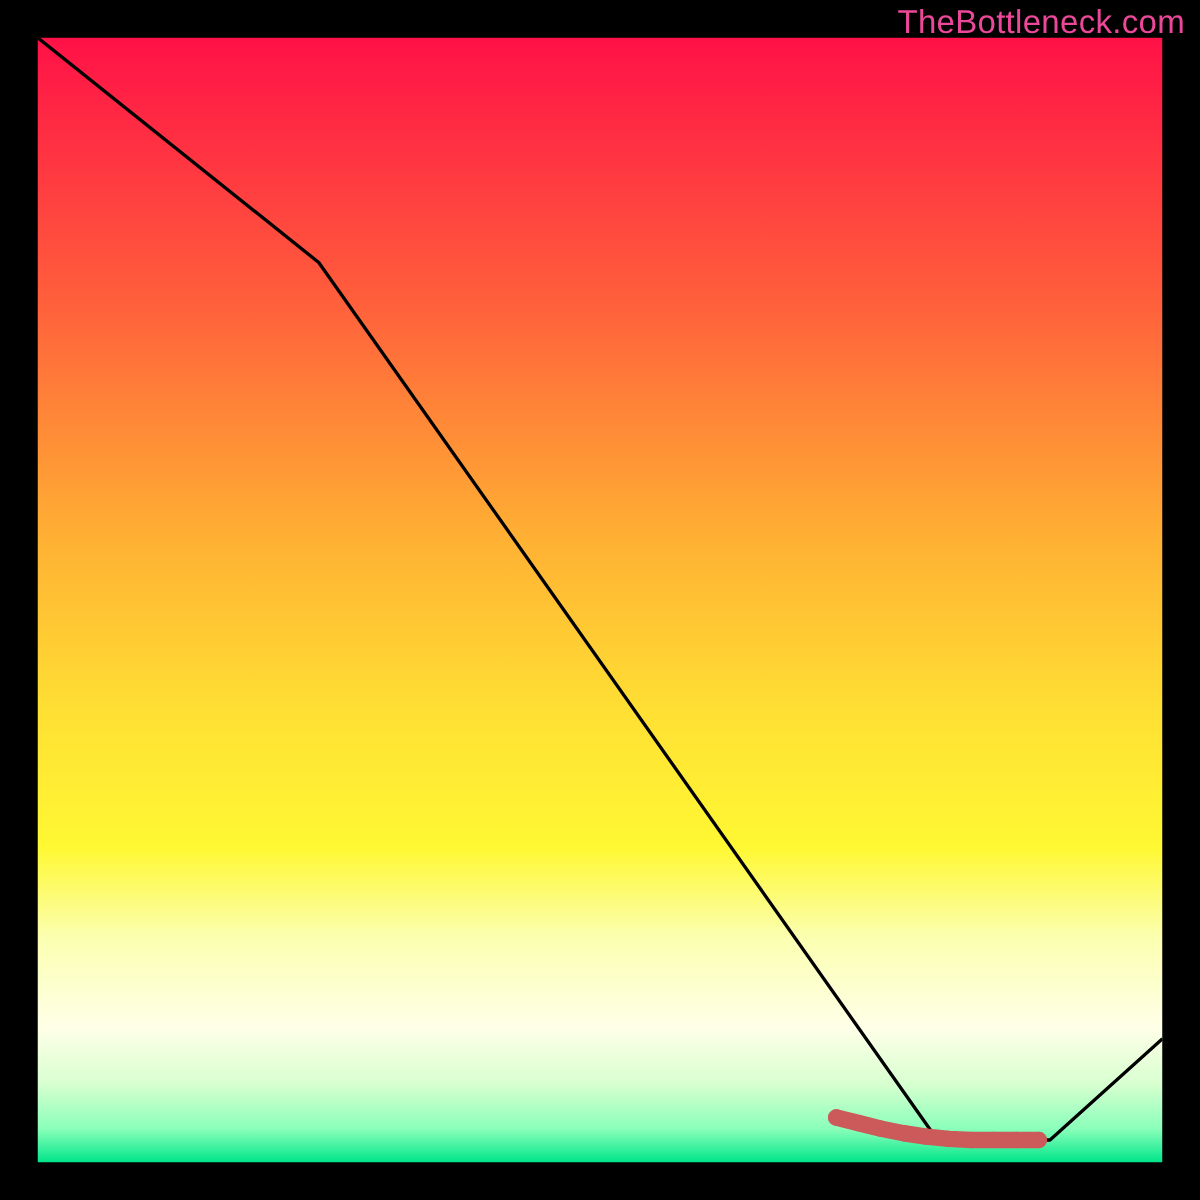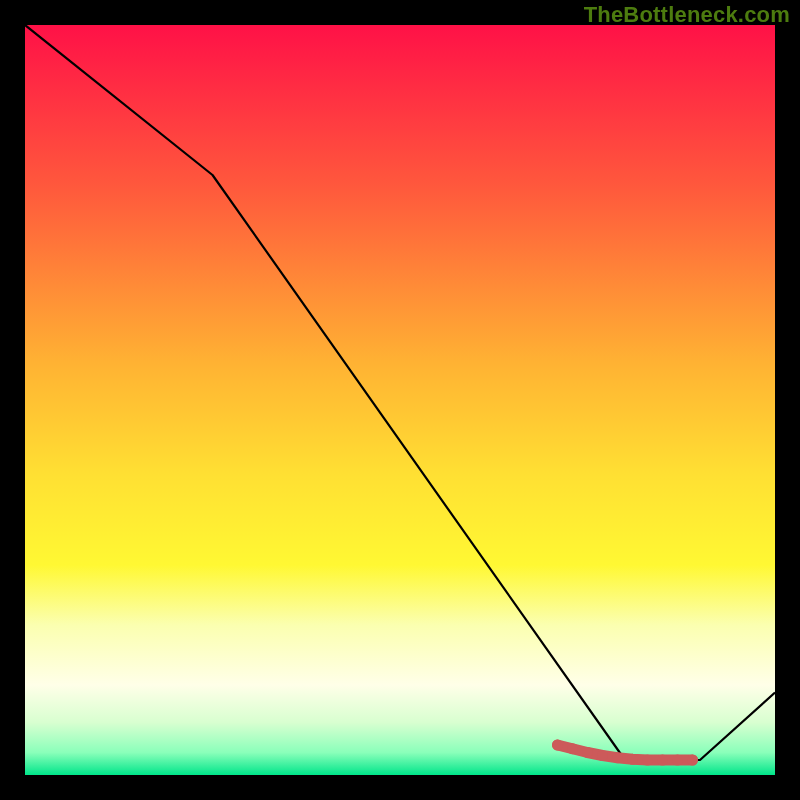--- a/index.html
+++ b/index.html
@@ -13,24 +13,24 @@
   .container {
     position: relative;
     width: 800px;
     height: 800px;
     background: #000;
   }
   .watermark {
     position: absolute;
     top: 2px;
     right: 10px;
-    color: #4d7c0f;
+    color: #ec4899;
     font-family: Arial, Helvetica, sans-serif;
     font-size: 22px;
-    font-weight: 700;
+    font-weight: 400;
     letter-spacing: 0.2px;
     z-index: 5;
   }
   .plot-area {
     position: absolute;
     left: 25px;
     top: 25px;
     width: 750px;
     height: 750px;
   }

